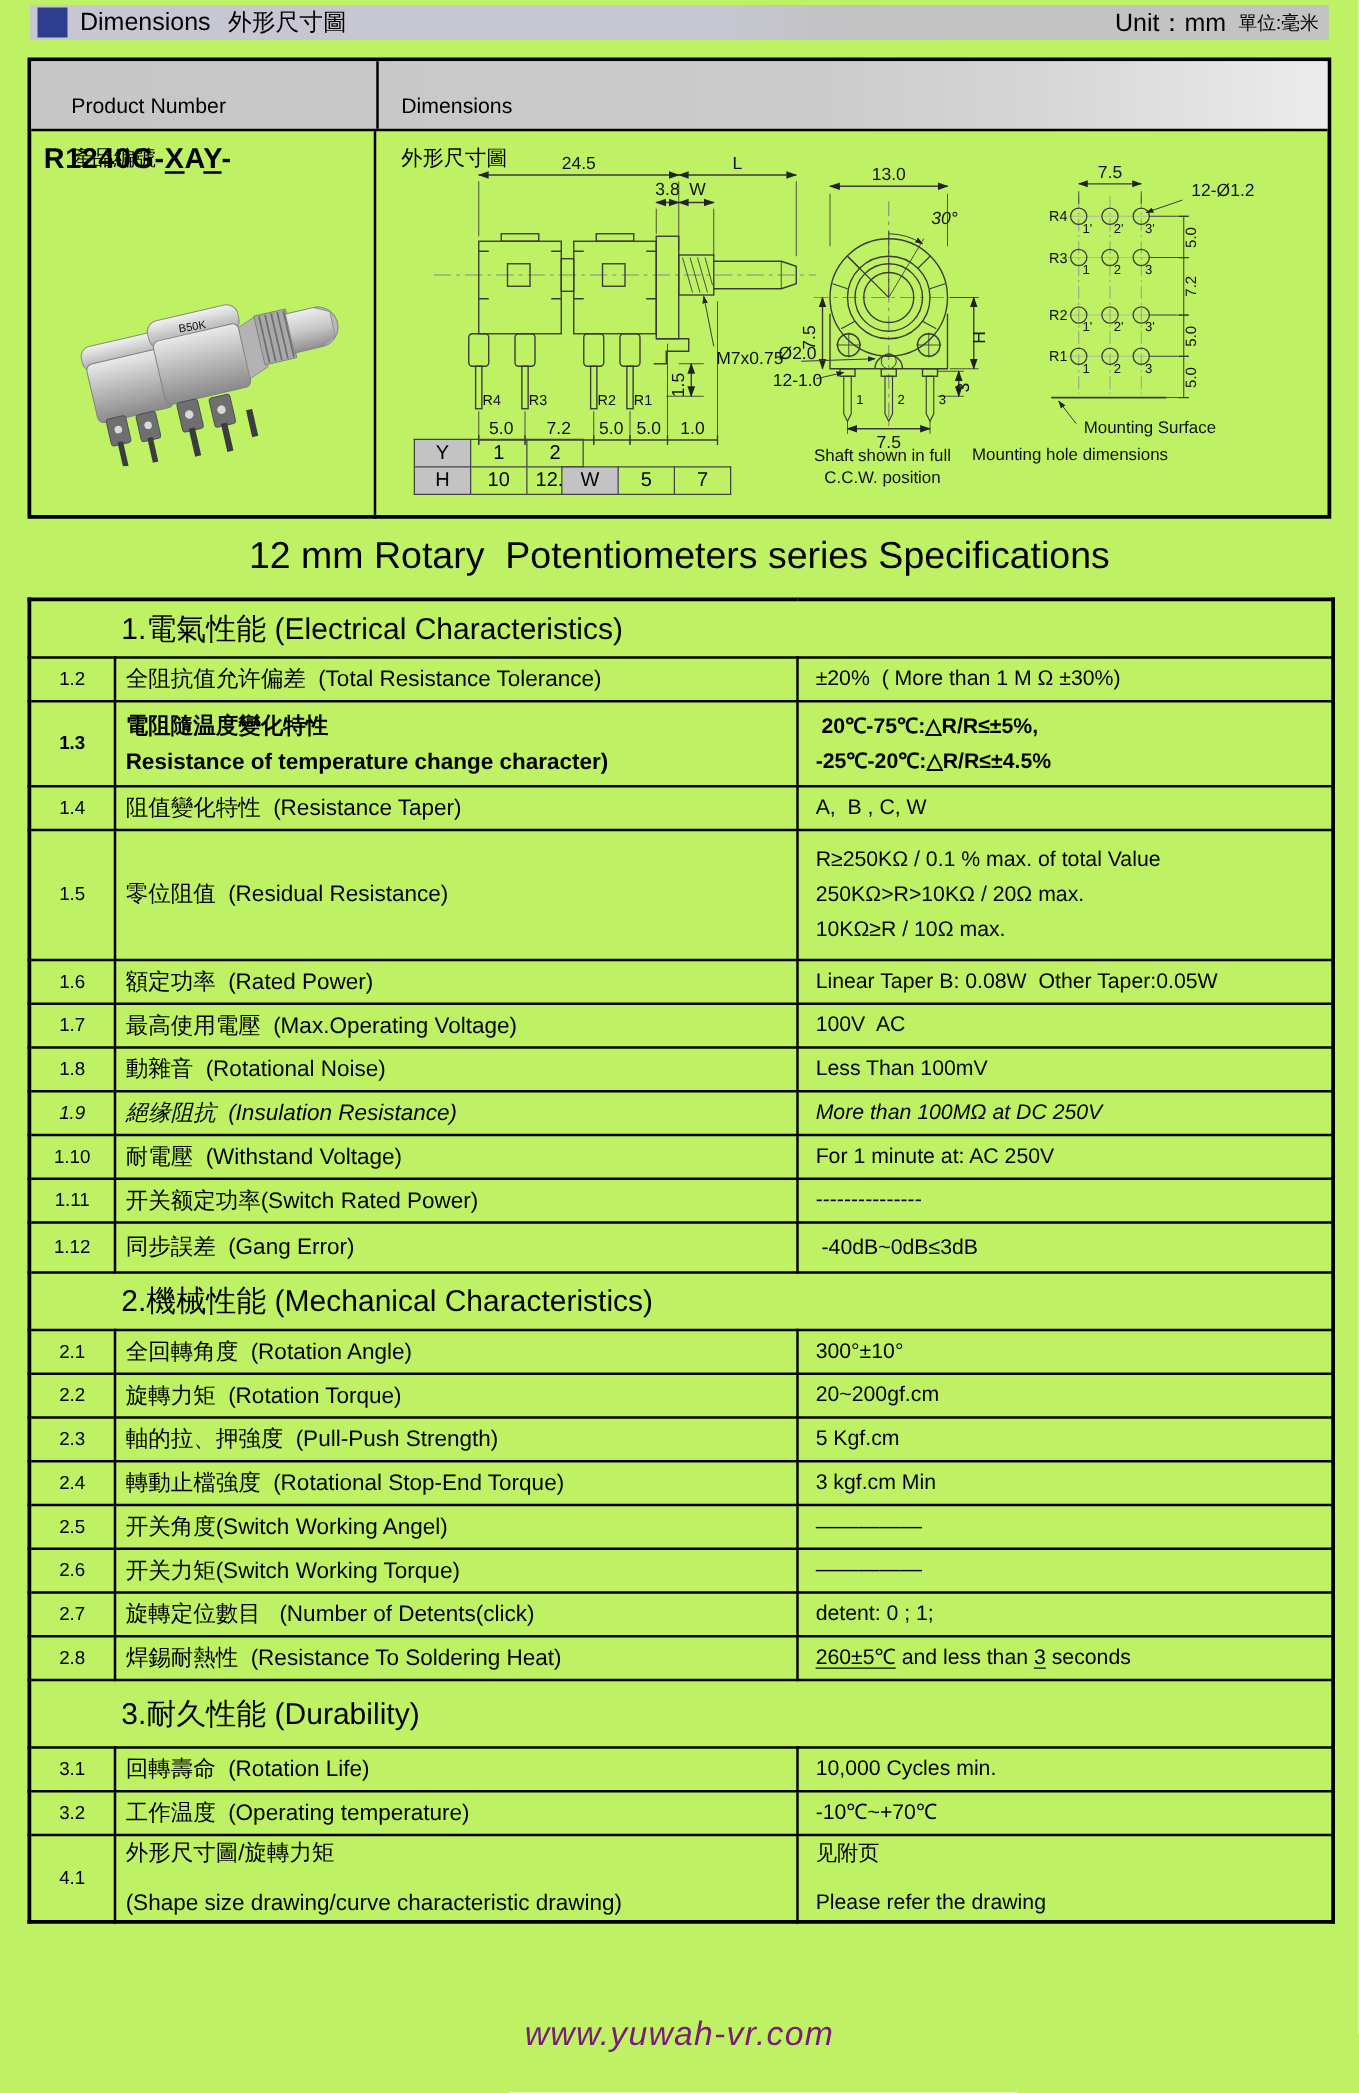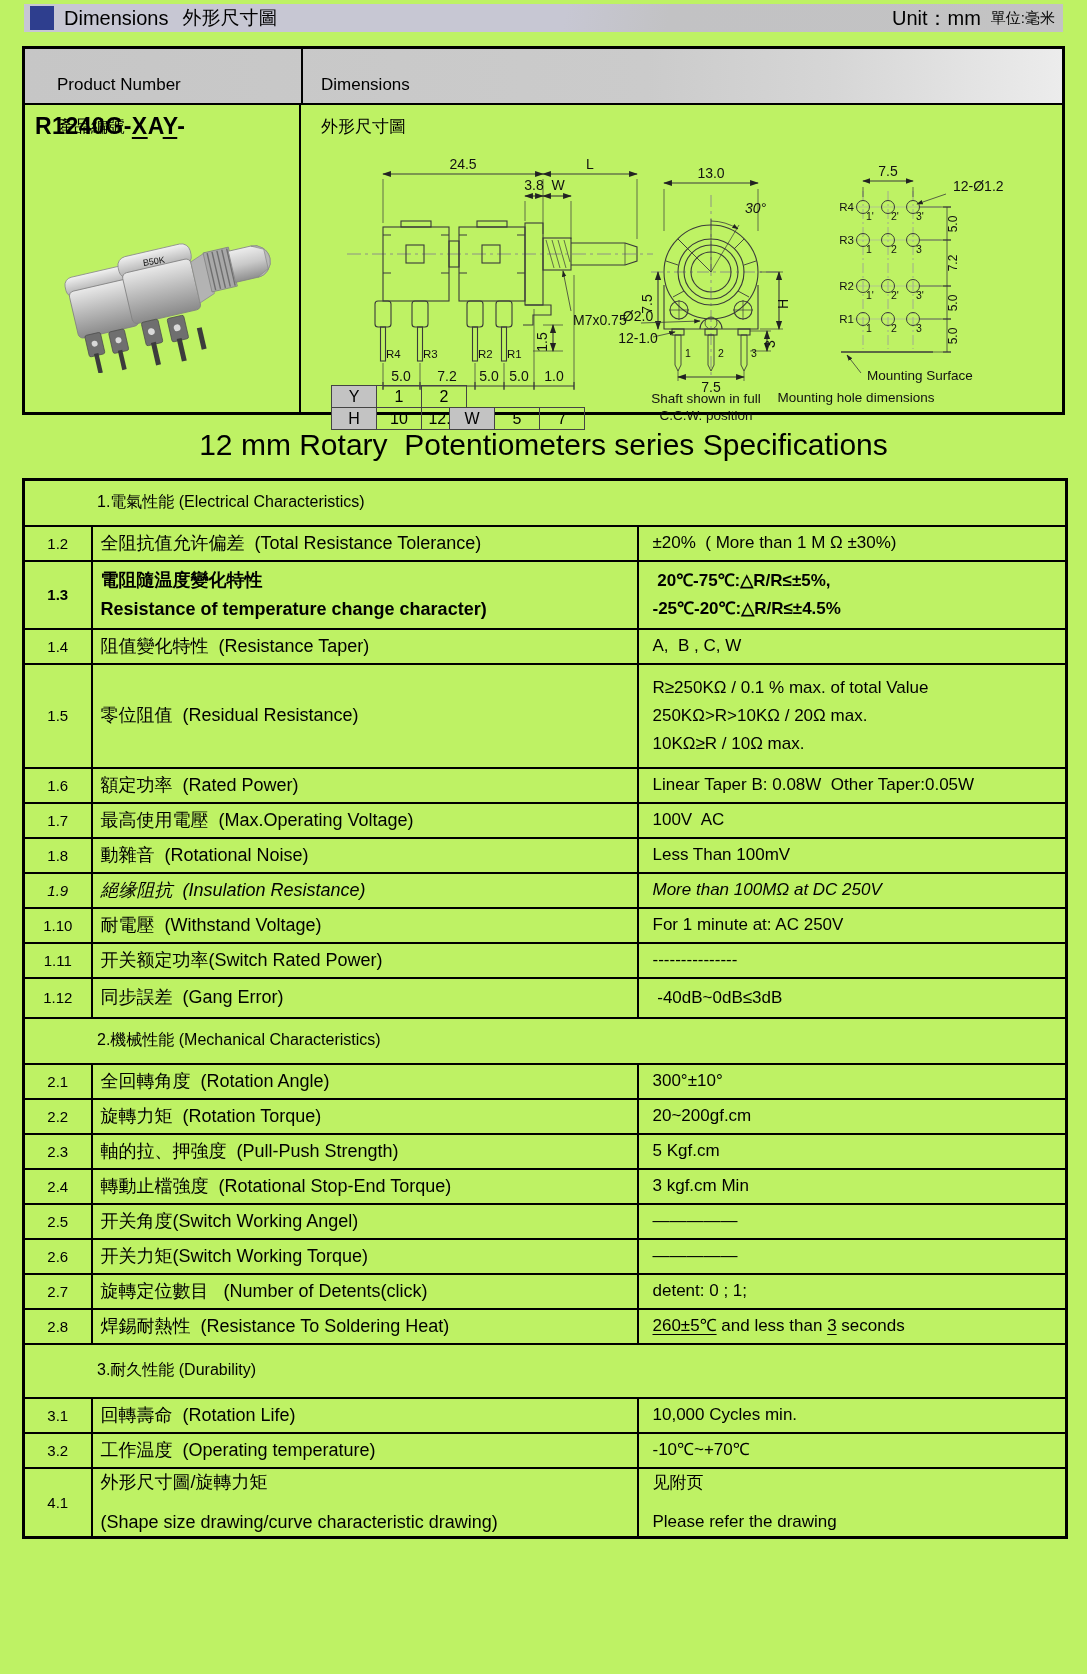--- a/index.html
+++ b/index.html
@@ -19,21 +19,21 @@
 
   
   .ptable{position:absolute;left:22px;top:46px;width:1043px;height:369px;border:3px solid #000;box-sizing:border-box;}
   .ptable .hrow{display:flex;height:54px;border-bottom:2px solid #000;
         background:linear-gradient(90deg,#c6c6c6 0%,#cbcbcb 60%,#d6d6d6 78%,#ececec 100%);}
   .ptable .hcell1{width:278px;border-right:2px solid #000;box-sizing:border-box;padding:5px 0 0 32px;}
   .ptable .hcell2{flex:1;padding:5px 0 0 18px;}
   .ptable .hcell1 div,.ptable .hcell2 div{font-size:17px;line-height:23px;margin-top:19px;}
   .ptable .brow{display:flex;height:310px;}
   .ptable .bcell1{width:278px;border-right:2px solid #000;box-sizing:border-box;position:relative;text-align:right;}
-  .ptable .bcell2{flex:1;position:relative;margin-top:34px;}
+  .ptable .bcell2{flex:1;position:relative;}
   .pnum{position:absolute;left:10px;top:8px;font-size:23px;font-weight:bold;letter-spacing:.5px;}
   .pnum .u{text-decoration:underline;text-underline-offset:3px;}
   .photo{position:absolute;left:18px;top:108px;}
 
   
   .mini{position:absolute;border-collapse:collapse;font-size:16px;}
   .mini td{border:1.5px solid #444;width:44px;height:21px;text-align:center;padding:0;}
   .mini td.hd{background:#c3c3c3;}
   .mini.yh{left:30px;top:246px;}
   .mini.wt{left:148px;top:268px;}
@@ -45,21 +45,21 @@
   
   table.spec{position:absolute;left:22px;top:478px;width:1043px;border-collapse:collapse;
              table-layout:fixed;border:3px solid #000;}
   table.spec td{border:2px solid #000;vertical-align:middle;box-sizing:border-box;}
   table.spec td.no{text-align:center;font-size:15px;}
   table.spec td.lbl{padding-left:8px;font-size:18px;}
   table.spec td.val{padding-left:14px;font-size:17px;}
   table.spec td.lbl div,table.spec td.val div{white-space:pre-wrap;line-height:1.25;}
   table.spec td.lbl div+div,table.spec td.val div+div{margin-top:7px;}
   table.spec tr.gap td.lbl div+div,table.spec tr.gap td.val div+div{margin-top:18px;}
-  table.spec tr.sec td{padding-left:72px;font-size:16px;}
+  table.spec tr.sec td{padding-left:72px;font-size:24px;}
   table.spec .u{text-decoration:underline;text-underline-offset:3px;}
 
   
   .footer{position:absolute;left:0;top:1612px;width:1087px;text-align:center;
           font-size:27px;font-style:italic;color:#7b1c7b;letter-spacing:1px;}
 
   
   svg text{font-family:"Liberation Sans",sans-serif;fill:#111;}
   .dim{font-size:14px;}
   .dimS{font-size:12px;}
@@ -586,13 +586,14 @@
             <div>(Shape size drawing/curve characteristic drawing)</div>
           </td>
           <td class="val">
             <div>见附页</div>
             <div>Please refer the drawing</div>
           </td>
         </tr>
       </tbody>
   </table>
 
+  <div class="footer">www.yuwah-vr.com</div>
 </div>
 
 </body></html>

